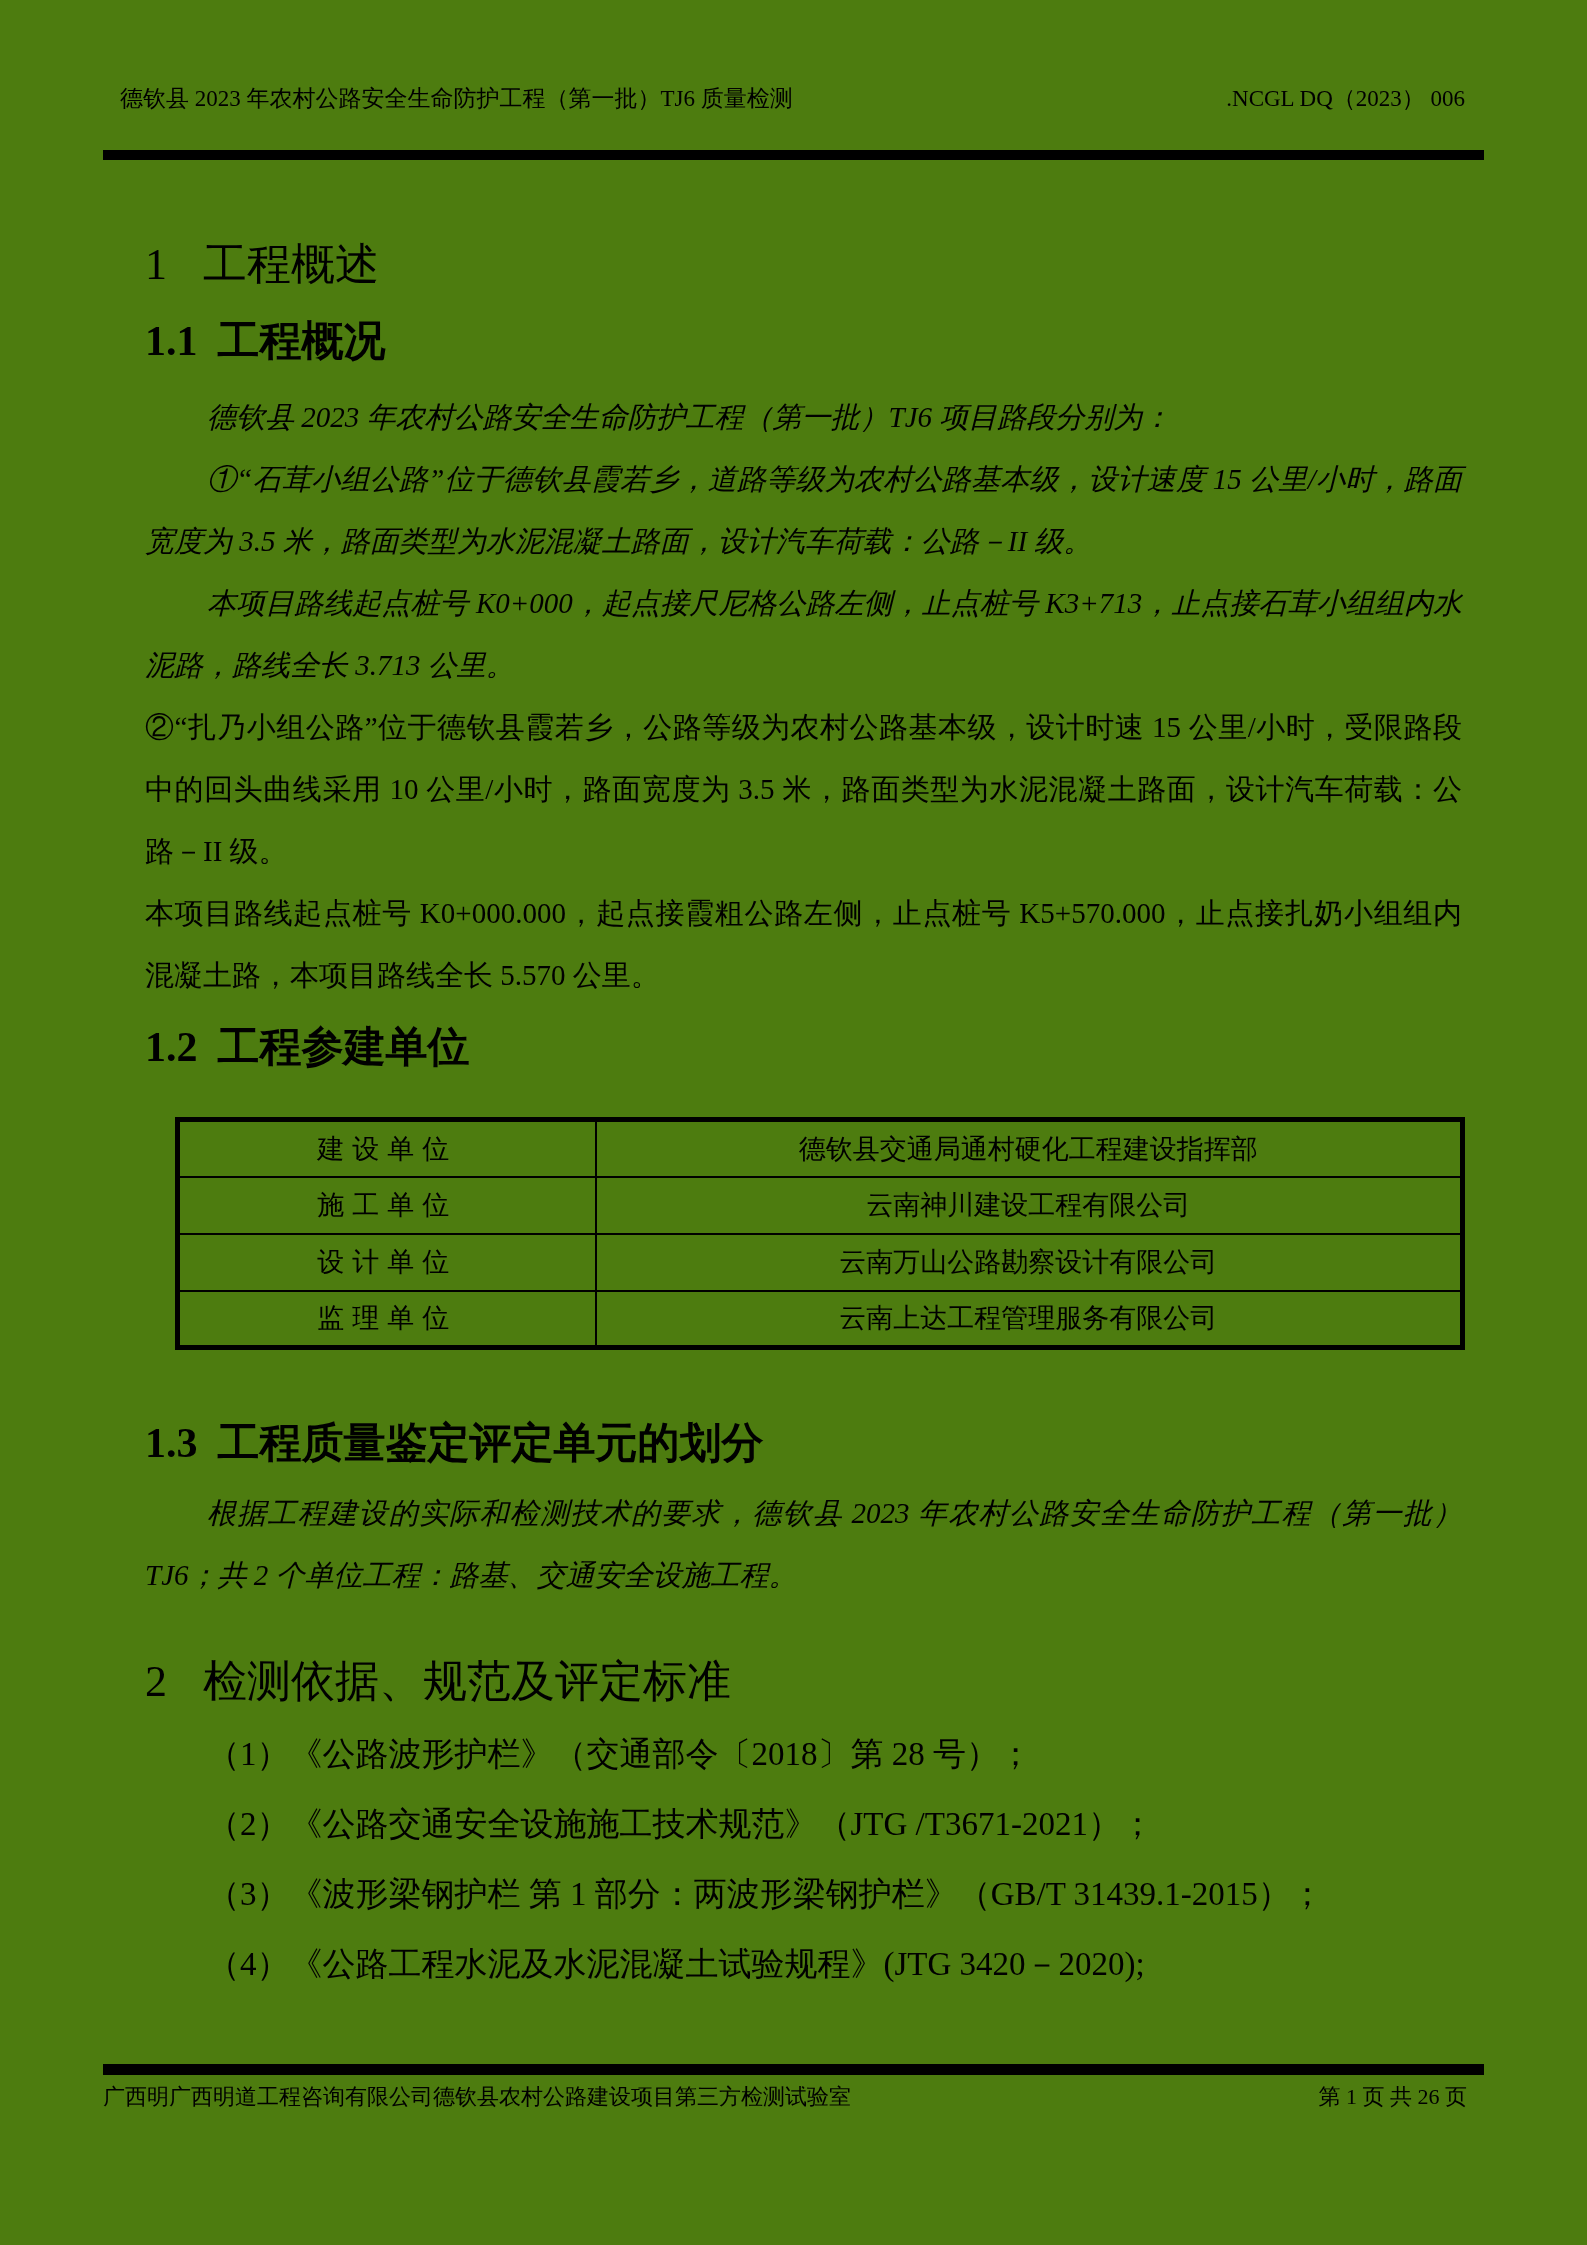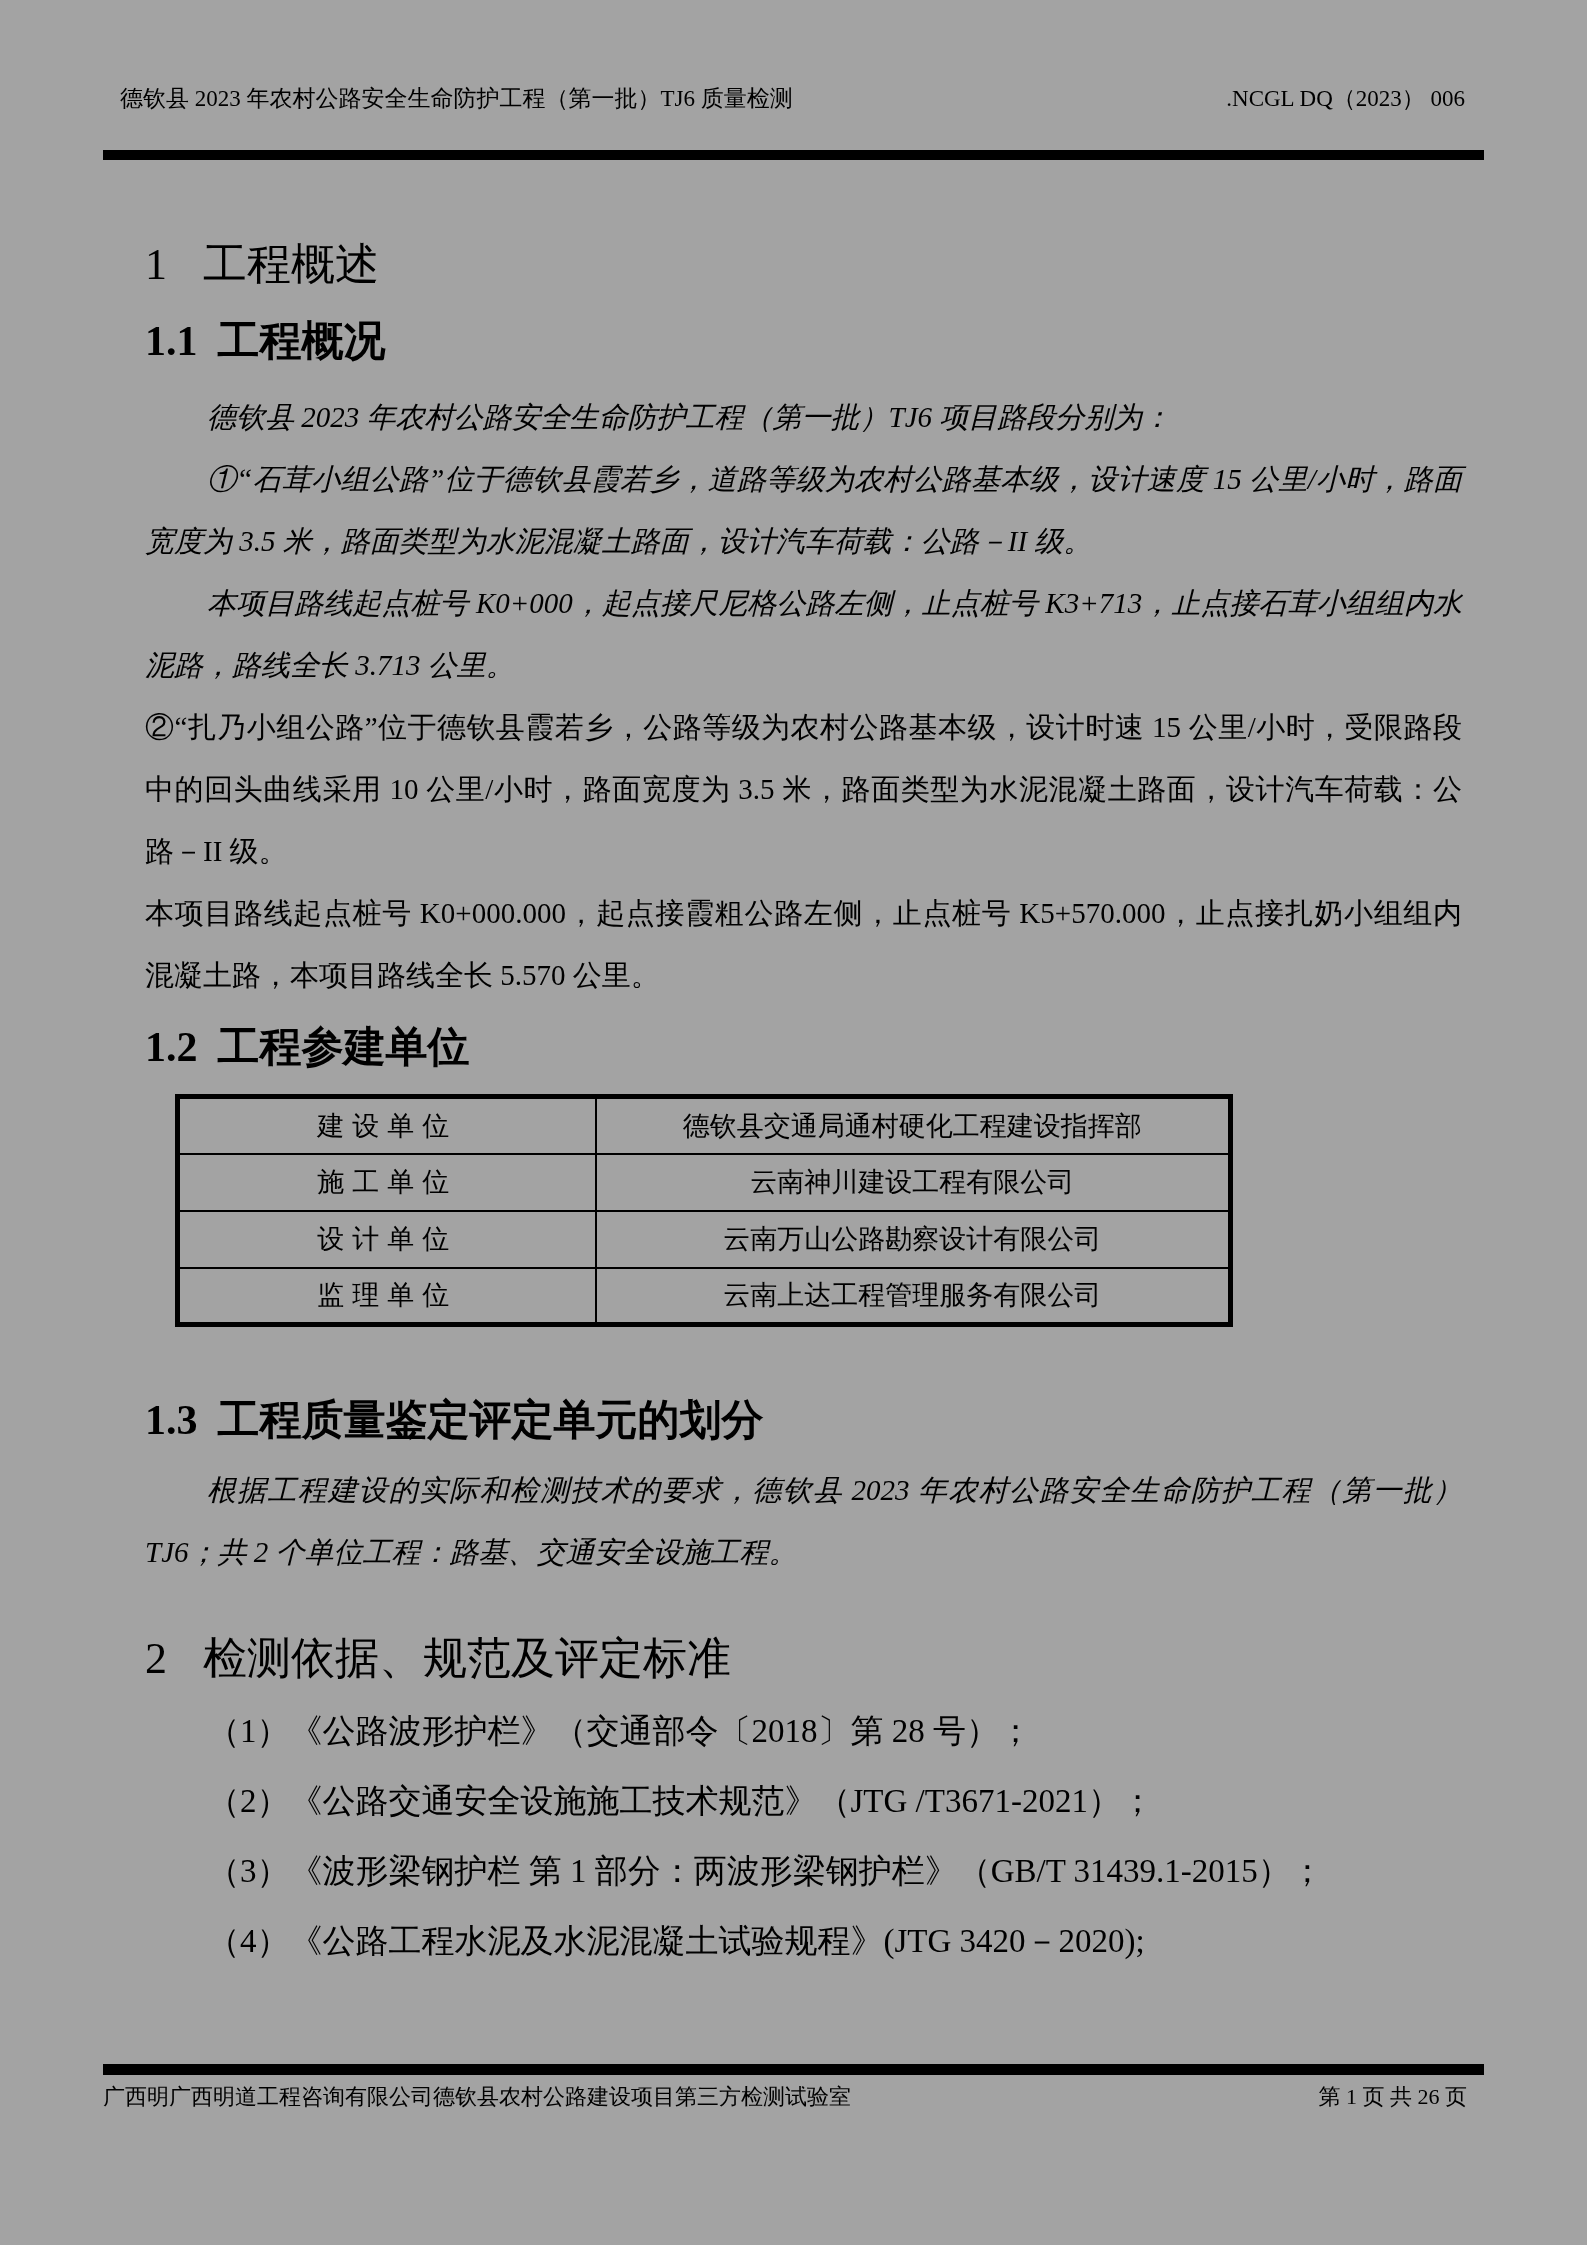--- a/index.html
+++ b/index.html
@@ -3,21 +3,21 @@
 <meta charset="utf-8">
 <style>
   * { margin: 0; padding: 0; box-sizing: border-box; }
   html, body { background: #ffffff; }
   body {
     width: 1587px; height: 2245px;
     position: relative;
     font-family: "Liberation Serif", "DejaVu Serif", serif;
     color: #000;
   }
-  .page { position: absolute; inset: 0; overflow: hidden; background: #a3a3a3; }
+  .page { position: absolute; inset: 0; overflow: hidden; background: #4d7c0f; }
 
   
   .header-text {
     position: absolute; top: 84px; left: 120px; right: 122px;
     display: flex; justify-content: space-between; align-items: baseline;
     font-size: 23px; line-height: 30px;
   }
   .header-rule {
     position: absolute; top: 150px; left: 103px; right: 103px;
     height: 10px; background: #000;
@@ -36,22 +36,22 @@
   #h12 { margin-top: 18px; }
   #h13 { margin-top: 70px; }
   #h2  { margin-top: 50px; }
 
   .para { font-size: 29px; line-height: 62px; text-align: justify; }
   .indent { text-indent: 62px; font-style: italic; }
   .overview { margin-top: 22px; }
   .division { margin-top: 16px; }
 
   .units-table {
-    margin-top: 24px; margin-left: 30px;
-    width: 1058px; border-collapse: collapse;
+    margin-top: 47px; margin-left: 30px;
+    width: 1290px; border-collapse: collapse;
     border: 5px solid #000;
     font-size: 27px;
   }
   .units-table td {
     border: 2px solid #000;
     height: 57px; text-align: center; vertical-align: middle;
   }
   .units-table td.label { width: 418px; letter-spacing: 8px; }
 
   .standards { margin-top: 11px; }

